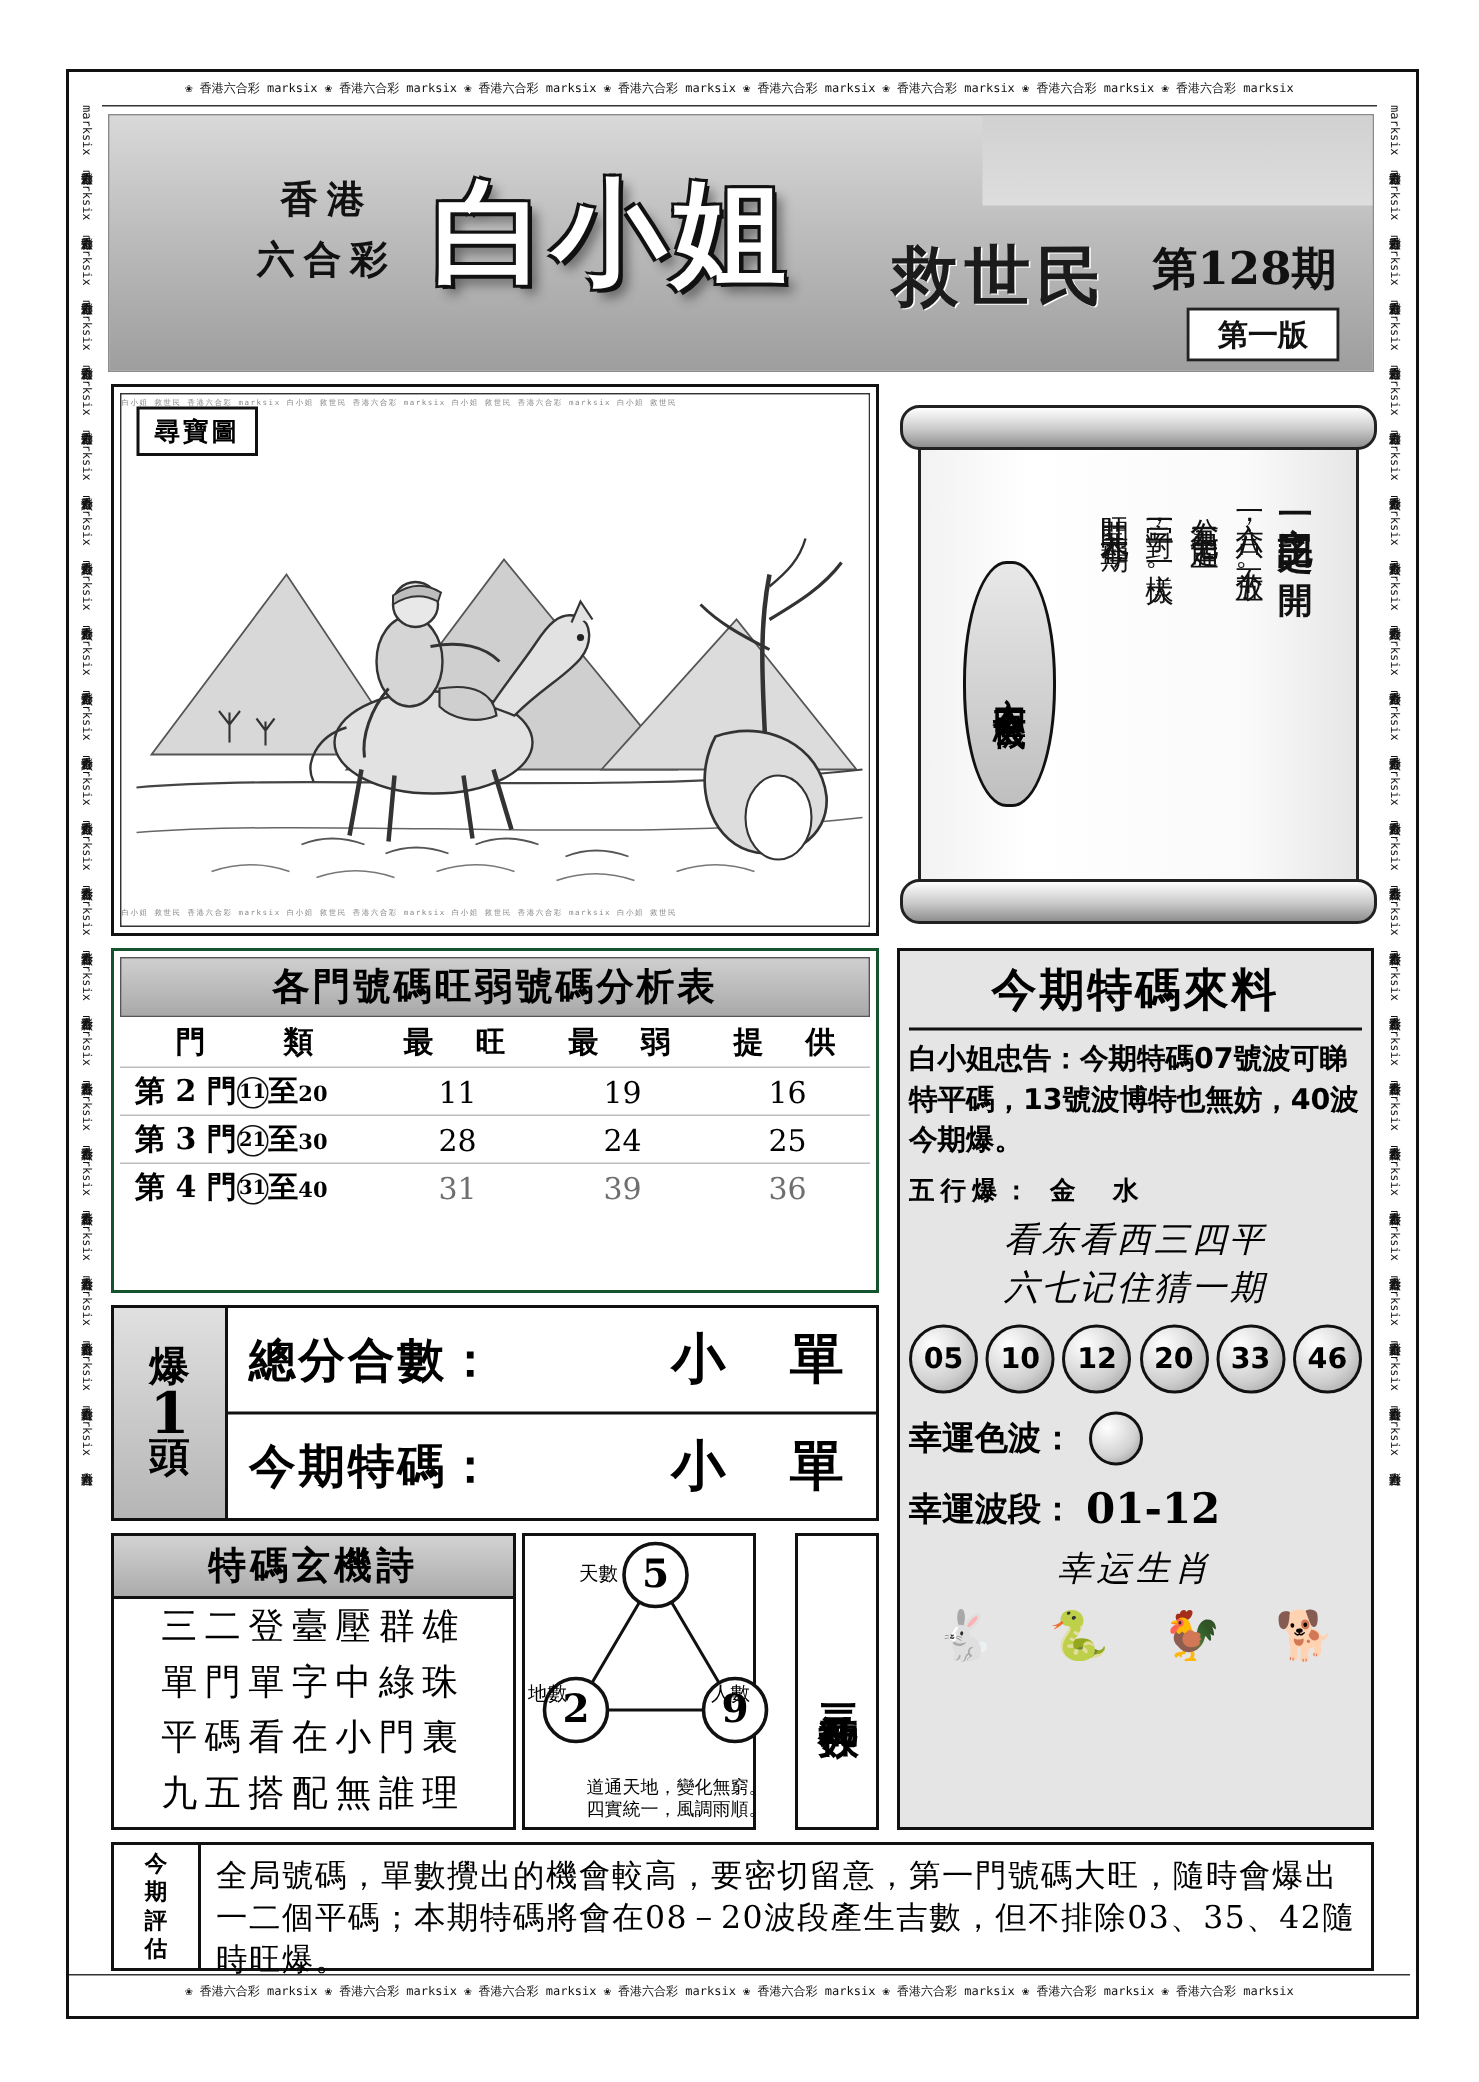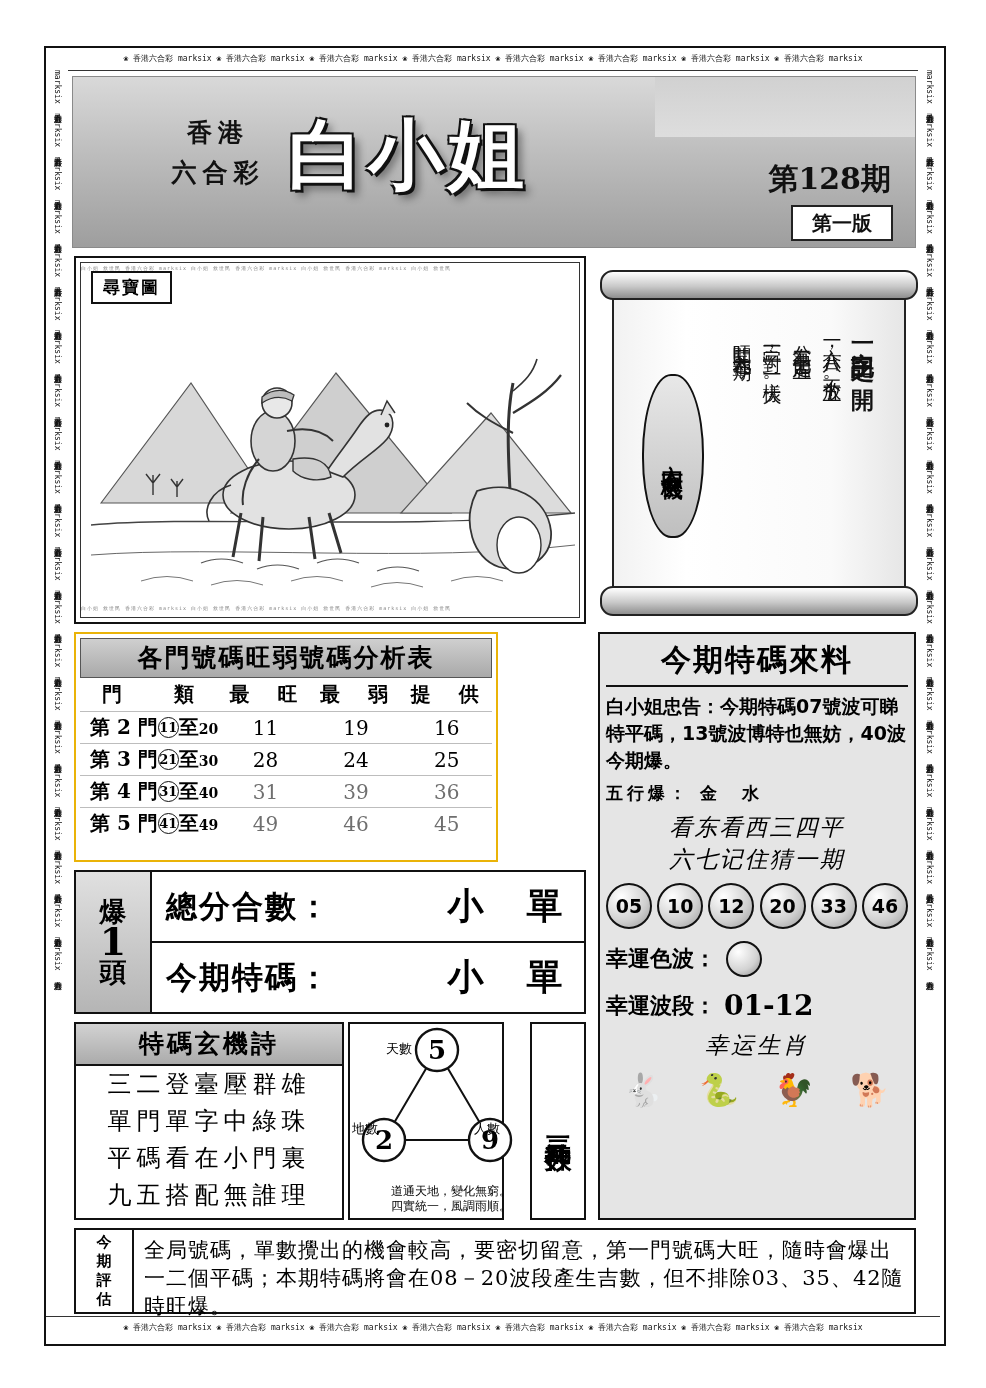--- a/index.html
+++ b/index.html
@@ -41,21 +41,21 @@
   .roll-top{top:8px;}
   .roll-bottom{top:324px;}
   .scroll-text{position:absolute;right:26px;top:44px;height:262px;writing-mode:vertical-rl;text-orientation:upright;
       font-size:19px;line-height:30px;letter-spacing:3px;color:#111;font-family:"DejaVu Serif","Liberation Serif",serif;}
   .scroll-text .big{font-size:23px;font-weight:bold;}
   .oval-badge{position:absolute;left:28px;top:88px;width:58px;height:160px;border:2px solid #111;border-radius:29px/80px;
       background:linear-gradient(180deg,#e8e8e8,#bfbfbf);display:flex;align-items:center;justify-content:center;}
   .oval-badge span{writing-mode:vertical-rl;text-orientation:upright;font-size:22px;font-weight:bold;letter-spacing:4px;font-family:"DejaVu Serif","Liberation Serif",serif;}
 
   
-  .table-panel{position:absolute;left:74px;top:632px;width:424px;height:230px;border:2px solid #eab308;background:#fff;padding:4px;box-sizing:border-box;}
+  .table-panel{position:absolute;left:74px;top:632px;width:512px;height:230px;border:2px solid #14532d;background:#fff;padding:4px;box-sizing:border-box;}
   .table-head{height:38px;background:linear-gradient(180deg,#cfcfcf,#a9a9a9);border:1px solid #555;text-align:center;font-size:25px;font-weight:bold;line-height:38px;letter-spacing:2px;font-family:"DejaVu Serif","Liberation Serif",serif;}
   table.an{width:100%;border-collapse:collapse;font-family:"DejaVu Serif","Liberation Serif",serif;}
   table.an th{font-size:20px;font-weight:bold;padding:3px 0;text-align:center;letter-spacing:4px;}
   table.an td{font-size:20px;text-align:center;padding:2px 0;border-top:1px solid #bdbdbd;}
   table.an td.lbl{text-align:left;padding-left:10px;font-weight:bold;white-space:nowrap;}
   .circ{display:inline-block;width:19px;height:19px;line-height:19px;border:1.5px solid #111;border-radius:50%;font-size:13px;text-align:center;vertical-align:2px;}
   .small-n{font-size:14px;}
   .faded{color:#6f6f6f;}
 
   
@@ -121,20 +121,21 @@
     <div class="vtext">marksix 香港六合彩 marksix 香港六合彩 marksix 香港六合彩 marksix 香港六合彩 marksix 香港六合彩 marksix 香港六合彩 marksix 香港六合彩 marksix 香港六合彩 marksix 香港六合彩 marksix 香港六合彩 marksix 香港六合彩 marksix 香港六合彩 marksix 香港六合彩 marksix 香港六合彩 marksix 香港六合彩 marksix 香港六合彩 marksix 香港六合彩 marksix 香港六合彩 marksix 香港六合彩 marksix 香港六合彩 marksix 香港六合彩 </div>
   </div>
 
   <div class="masthead">
     <div class="mast-shade"></div>
     <div class="mast-hk">
       <div>香港</div>
       <div>六合彩</div>
     </div>
     <div class="mast-title">白小姐</div>
+    <div class="mast-sub">救世民</div>
     <div class="mast-issue">第128期</div>
     <div class="mast-edition">第一版</div>
   </div>
 
   <div class="pic-panel">
     <div class="pic-inner">
       <div class="tiny-band" style="top:2px">白小姐 救世民 香港六合彩 marksix 白小姐 救世民 香港六合彩 marksix 白小姐 救世民 香港六合彩 marksix 白小姐 救世民</div>
       <div class="tiny-band" style="bottom:2px">白小姐 救世民 香港六合彩 marksix 白小姐 救世民 香港六合彩 marksix 白小姐 救世民 香港六合彩 marksix 白小姐 救世民</div>
       <div class="pic-label">尋寶圖</div>
       <svg width="502" height="352" viewBox="0 0 502 352">
@@ -219,26 +220,20 @@
           <td>28</td>
           <td>24</td>
           <td>25</td>
         </tr>
         <tr>
           <td class="lbl"><span>第 4 門</span><span class="circ">31</span><span>至</span><span class="small-n">40</span></td>
           <td class="faded">31</td>
           <td class="faded">39</td>
           <td class="faded">36</td>
         </tr>
-        <tr>
-          <td class="lbl"><span>第 5 門</span><span class="circ">41</span><span>至</span><span class="small-n">49</span></td>
-          <td class="faded">49</td>
-          <td class="faded">46</td>
-          <td class="faded">45</td>
-        </tr>
       </tbody>
     </table>
   </div>
 
   <div class="bao-panel">
     <div class="bao-left">
       <div>爆</div>
       <div class="num">1</div>
       <div>頭</div>
     </div>

